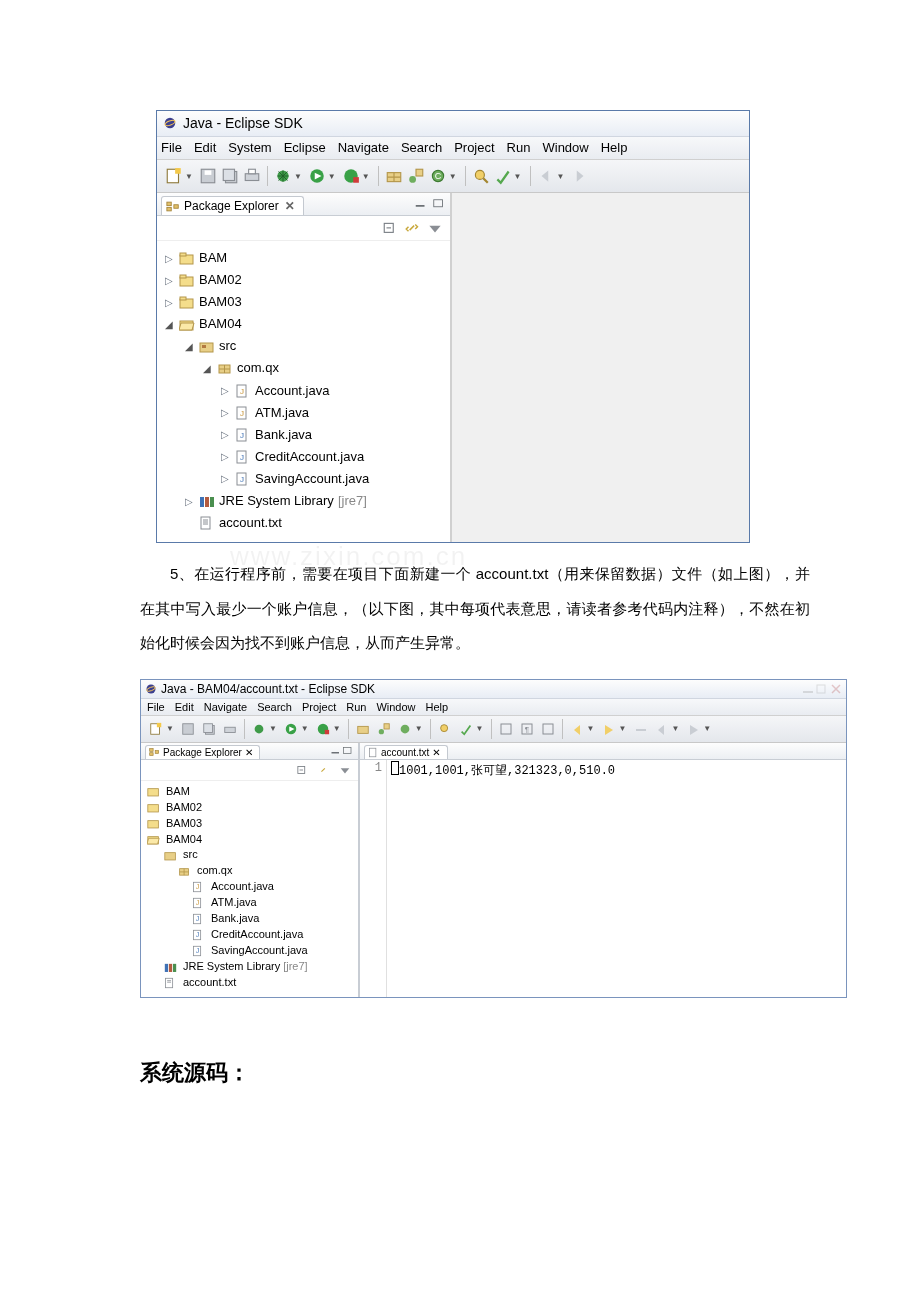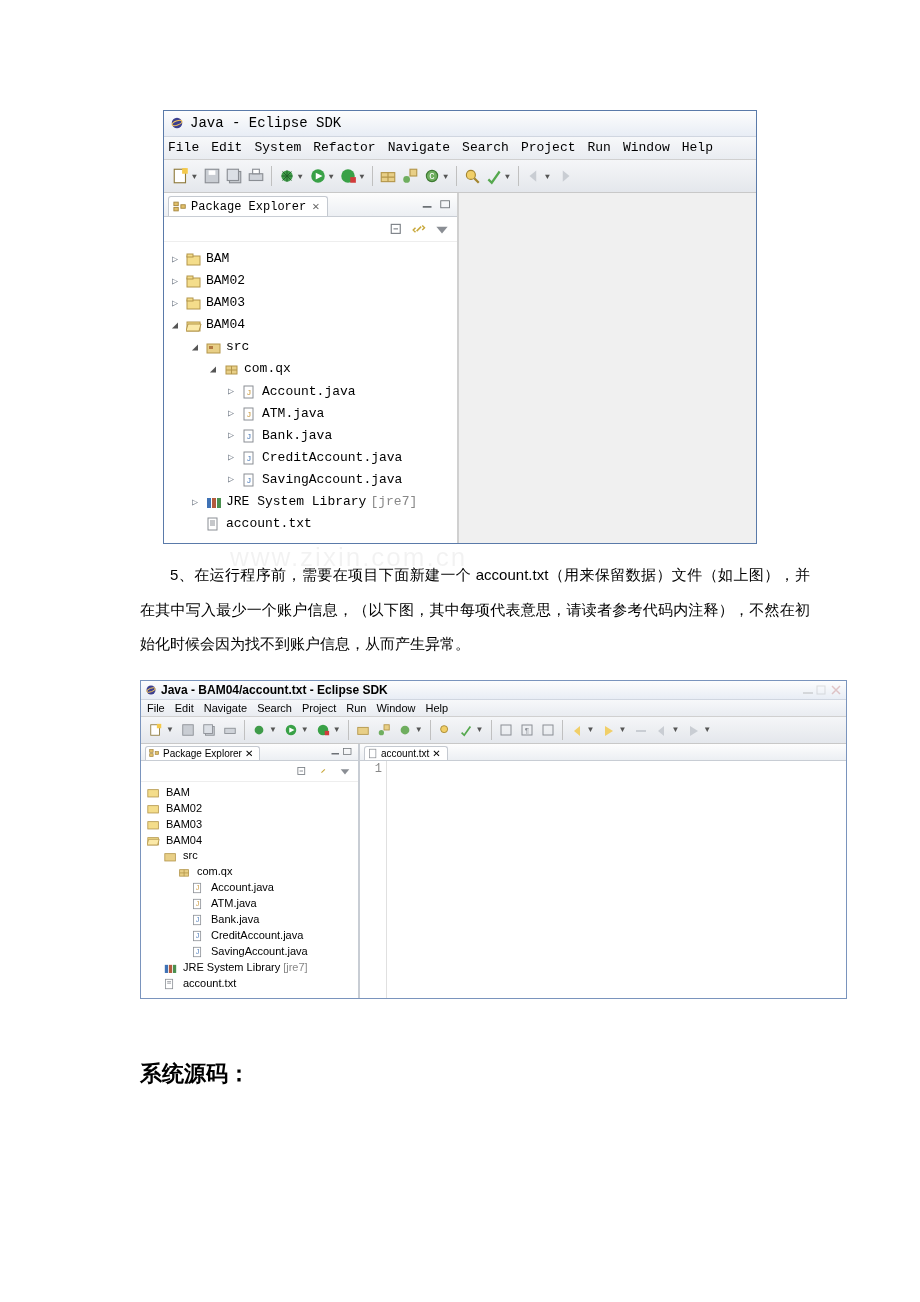--- a/index.html
+++ b/index.html
@@ -10,25 +10,25 @@
     width: 920px;
   }
   .doc {
     padding: 110px 110px 40px 140px;
   }
 
   
   .eclipse-win {
     border: 1px solid #5a7aa9;
     background: #4d7c0f;
-    font-family: Liberation Mono, monospace;
+    font-family: Liberation Sans, sans-serif;
     font-size: 13px;
     color: #000;
     width: 592px;
-    margin-left: 23px;
+    margin-left: 16px;
   }
   .titlebar {
     background: linear-gradient(#fdfdfd, #e8edf5);
     padding: 4px 6px 5px 6px;
     font-size: 14px;
     display: flex;
     align-items: center;
     gap: 6px;
     border-bottom: 1px solid #d0d6e0;
   }
@@ -187,21 +187,20 @@
     margin-bottom: 60px;
   }
   .eclipse2 .titlebar2 {
     background: linear-gradient(#fdfdfd, #e8edf5);
     padding: 2px 4px;
     display: flex;
     align-items: center;
     gap: 4px;
     border-bottom: 1px solid #d0d6e0;
     font-size: 12px;
-    font-weight: bold;
   }
   .win-controls { margin-left: auto; display: flex; gap: 8px; opacity: 0.25; }
   .eclipse2 .menu2 {
     background: linear-gradient(#f7f8fa, #e9ecf1);
     border-bottom: 1px solid #d0d0d0;
     display: flex;
     gap: 10px;
     padding: 2px 6px;
     font-size: 11px;
   }
@@ -325,21 +324,21 @@
             <ellipse cx="8" cy="8" rx="6" ry="2.3" fill="none" stroke="#f6c65a" stroke-width="1.2" transform="rotate(-20 8 8)"></ellipse>
           </svg>
       </span>
       <span>Java - Eclipse SDK</span>
     </div>
 
     <div class="menu">
       <span>File</span>
       <span>Edit</span>
       <span>System</span>
-      <span>Refactor</span>
+      <span>Eclipse</span>
       <span>Navigate</span>
       <span>Search</span>
       <span>Project</span>
       <span>Run</span>
       <span>Window</span>
       <span>Help</span>
     </div>
 
     <div class="toolbar">
       <span class="tb-ico">
@@ -969,20 +968,21 @@
                 <svg width="10" height="11" viewBox="0 0 14 14">
                   <rect x="2" y="1" width="9" height="12" fill="#fff" stroke="#8a8e94"></rect>
                 </svg>
               </span>
             <span>account.txt</span>
             <span class="x">✕</span>
           </div>
         </div>
         <div class="editor-body">
           <div class="gutter"><span>1</span></div>
+          <div class="code"><span class="caret-box"></span><span>1001,1001,张可望,321323,0,510.0</span></div>
         </div>
       </div>
     </div>
   </div>
 
   <div class="source-heading">系统源码：</div>
 
 </div>
 
 </body></html>

